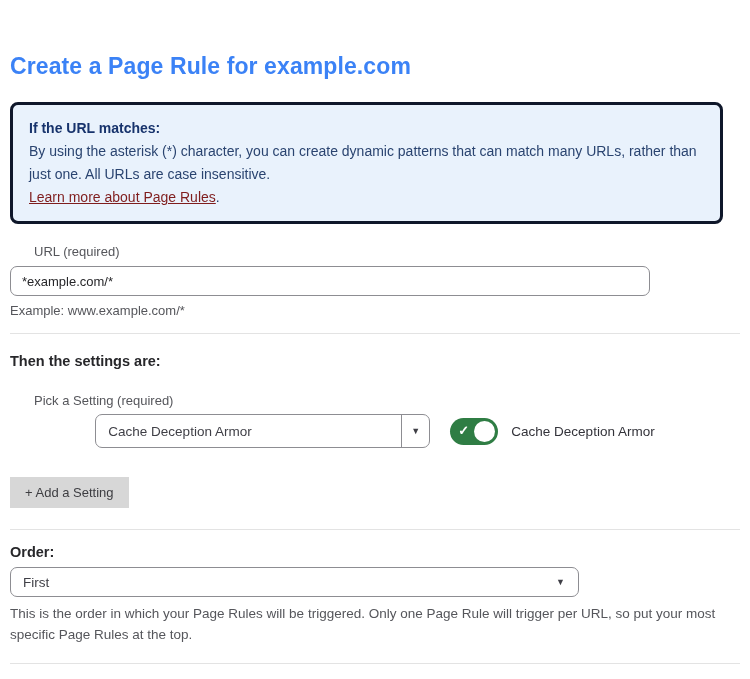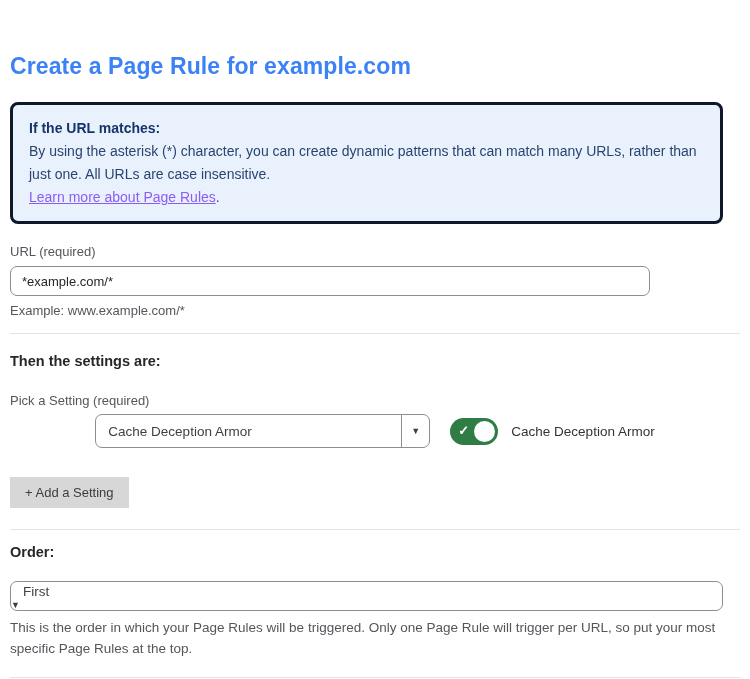--- a/index.html
+++ b/index.html
@@ -29,29 +29,30 @@
     font-size: 14px;
     line-height: 23px;
     color: #24406f;
   }
   .info-box .info-heading {
     font-weight: bold;
     color: #17336c;
   }
   .info-box .info-body { color: #2a4470; }
   .info-link {
-    color: #8b5cf6;
+    color: #7f1d1d;
     text-decoration: underline;
     cursor: pointer;
   }
 
   .field-label {
     margin-top: 20px;
     font-size: 13px;
     color: #55565b;
+    margin-left: 24px;
   }
   .text-input {
     display: block;
     margin-top: 7px;
     width: 640px;
     height: 30px;
     border: 1px solid #8d8d92;
     border-radius: 7px;
     padding: 0 11px;
     font-family: "Liberation Sans", sans-serif;
@@ -166,24 +167,23 @@
     font-family: "Liberation Sans", sans-serif;
     font-size: 13px;
     border: none;
     border-radius: 0;
     padding: 8px 15px;
     cursor: pointer;
   }
 
   .order-select-label { margin-top: 23px; }
   .order-select {
-    margin-top: 21px;
-    width: 713px;
+    margin-top: 7px;
+    width: 569px;
     height: 30px;
-    flex-direction: column;
   }
   .order-select .select-value { padding-left: 12px; font-size: 13.5px; color: #3f3f46; }
   .order-select .select-arrow-plain {
     display: flex;
     align-items: center;
     padding-right: 13px;
   }
 
   .order-help {
     margin-top: 6px;

